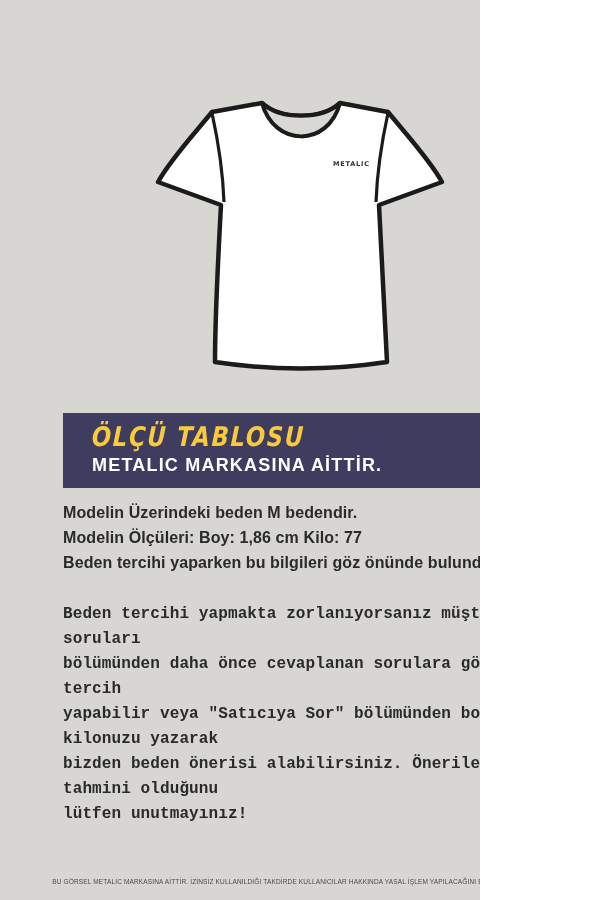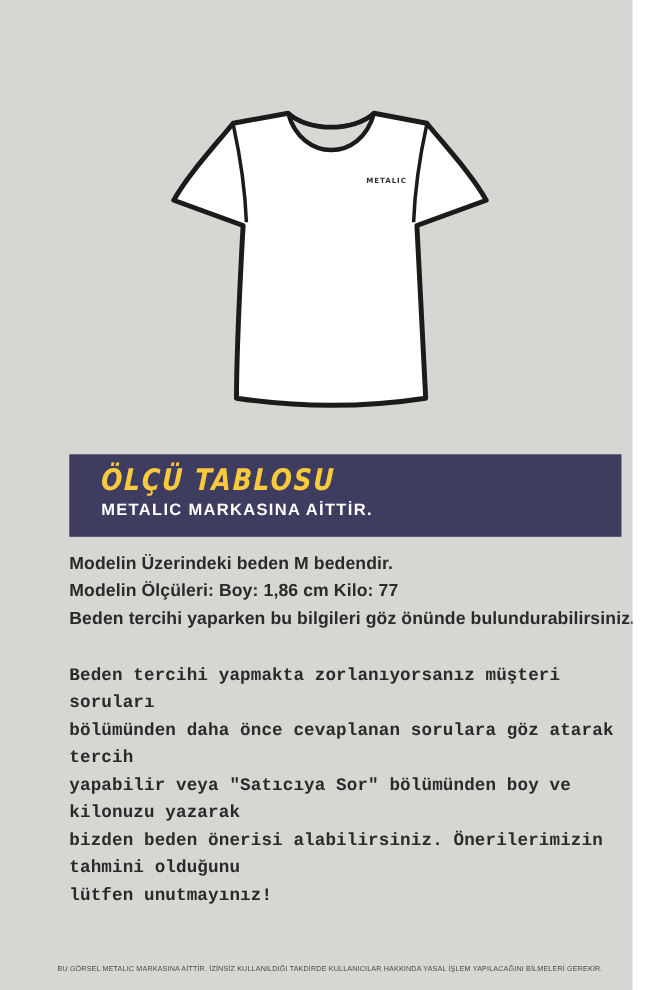--- a/index.html
+++ b/index.html
@@ -1,18 +1,18 @@
 <!DOCTYPE html>
 <html><head>
 <meta charset="utf-8">
 <style>
   html,body{margin:0;padding:0;}
   .page{
     position:relative;
-    width:575px;height:900px;
+    width:480px;height:900px;
     background:#d7d6d3;
     overflow:hidden;
     font-family:"Liberation Sans", sans-serif;
   }
   .tshirt-wrap{
     position:absolute;left:150px;top:88px;width:300px;height:290px;
   }
   .banner{
     position:absolute;left:63px;top:413px;width:502px;height:75px;
     background:#3e3d60;
@@ -28,21 +28,21 @@
     letter-spacing:2px;
     transform:scaleX(0.84) skewX(-3deg);
     transform-origin:left center;
     white-space:nowrap;
     line-height:30px;
   }
   .banner-subtitle{
     margin-top:3px;
     color:#ffffff;
     font-weight:bold;
-    font-size:15px;
+    font-size:18px;
     letter-spacing:1.2px;
     white-space:nowrap;
   }
   .body-text{
     position:absolute;left:63px;width:520px;
     color:#2a2a2a;
     font-weight:bold;
     font-size:16px;
     line-height:25px;
     white-space:pre-line;

